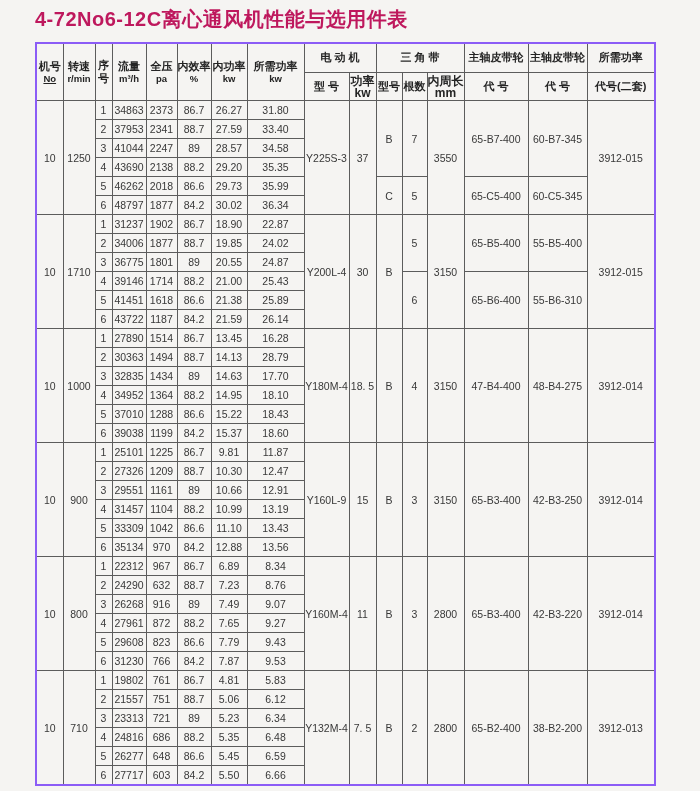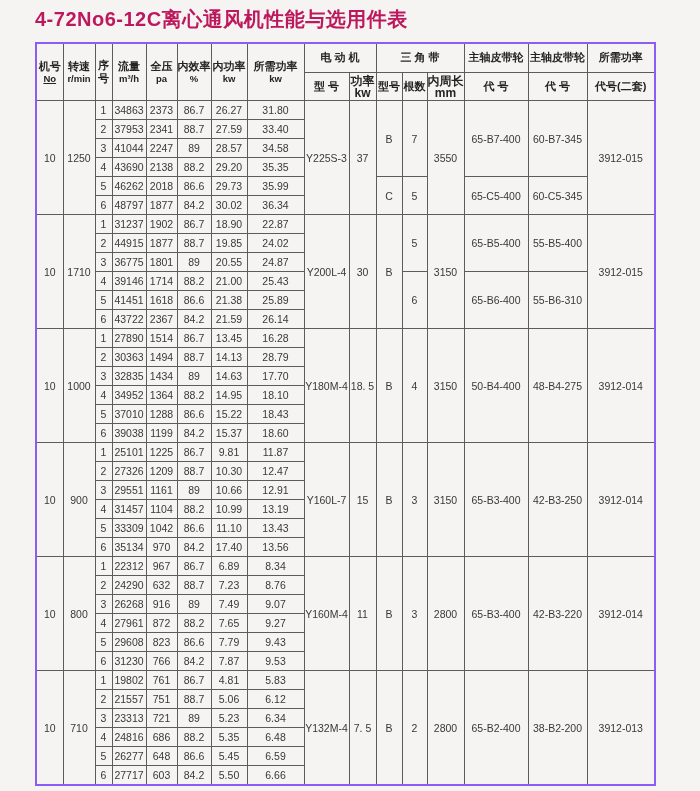--- a/index.html
+++ b/index.html
@@ -197,21 +197,21 @@
           <td rowspan="6">30</td>
           <td rowspan="6">B</td>
           <td rowspan="3">5</td>
           <td rowspan="6">3150</td>
           <td rowspan="3">65-B5-400</td>
           <td rowspan="3">55-B5-400</td>
           <td rowspan="6">3912-015</td>
         </tr>
         <tr>
           <td>2</td>
-          <td>44915</td>
+          <td>34006</td>
           <td>1877</td>
           <td>88.7</td>
           <td>19.85</td>
           <td>24.02</td>
         </tr>
         <tr>
           <td>3</td>
           <td>36775</td>
           <td>1801</td>
           <td>89</td>
@@ -233,40 +233,40 @@
           <td>5</td>
           <td>41451</td>
           <td>1618</td>
           <td>86.6</td>
           <td>21.38</td>
           <td>25.89</td>
         </tr>
         <tr>
           <td>6</td>
           <td>43722</td>
-          <td>2367</td>
+          <td>1187</td>
           <td>84.2</td>
           <td>21.59</td>
           <td>26.14</td>
         </tr>
         <tr>
           <td rowspan="6">10</td>
           <td rowspan="6">1000</td>
           <td>1</td>
           <td>27890</td>
           <td>1514</td>
           <td>86.7</td>
           <td>13.45</td>
           <td>16.28</td>
           <td rowspan="6">Y180M-4</td>
           <td rowspan="6">18. 5</td>
           <td rowspan="6">B</td>
           <td rowspan="6">4</td>
           <td rowspan="6">3150</td>
-          <td rowspan="6">50-B4-400</td>
+          <td rowspan="6">47-B4-400</td>
           <td rowspan="6">48-B4-275</td>
           <td rowspan="6">3912-014</td>
         </tr>
         <tr>
           <td>2</td>
           <td>30363</td>
           <td>1494</td>
           <td>88.7</td>
           <td>14.13</td>
           <td>28.79</td>
@@ -305,21 +305,21 @@
         </tr>
         <tr>
           <td rowspan="6">10</td>
           <td rowspan="6">900</td>
           <td>1</td>
           <td>25101</td>
           <td>1225</td>
           <td>86.7</td>
           <td>9.81</td>
           <td>11.87</td>
-          <td rowspan="6">Y160L-7</td>
+          <td rowspan="6">Y160L-9</td>
           <td rowspan="6">15</td>
           <td rowspan="6">B</td>
           <td rowspan="6">3</td>
           <td rowspan="6">3150</td>
           <td rowspan="6">65-B3-400</td>
           <td rowspan="6">42-B3-250</td>
           <td rowspan="6">3912-014</td>
         </tr>
         <tr>
           <td>2</td>
@@ -351,21 +351,21 @@
           <td>1042</td>
           <td>86.6</td>
           <td>11.10</td>
           <td>13.43</td>
         </tr>
         <tr>
           <td>6</td>
           <td>35134</td>
           <td>970</td>
           <td>84.2</td>
-          <td>17.40</td>
+          <td>12.88</td>
           <td>13.56</td>
         </tr>
         <tr>
           <td rowspan="6">10</td>
           <td rowspan="6">800</td>
           <td>1</td>
           <td>22312</td>
           <td>967</td>
           <td>86.7</td>
           <td>6.89</td>

